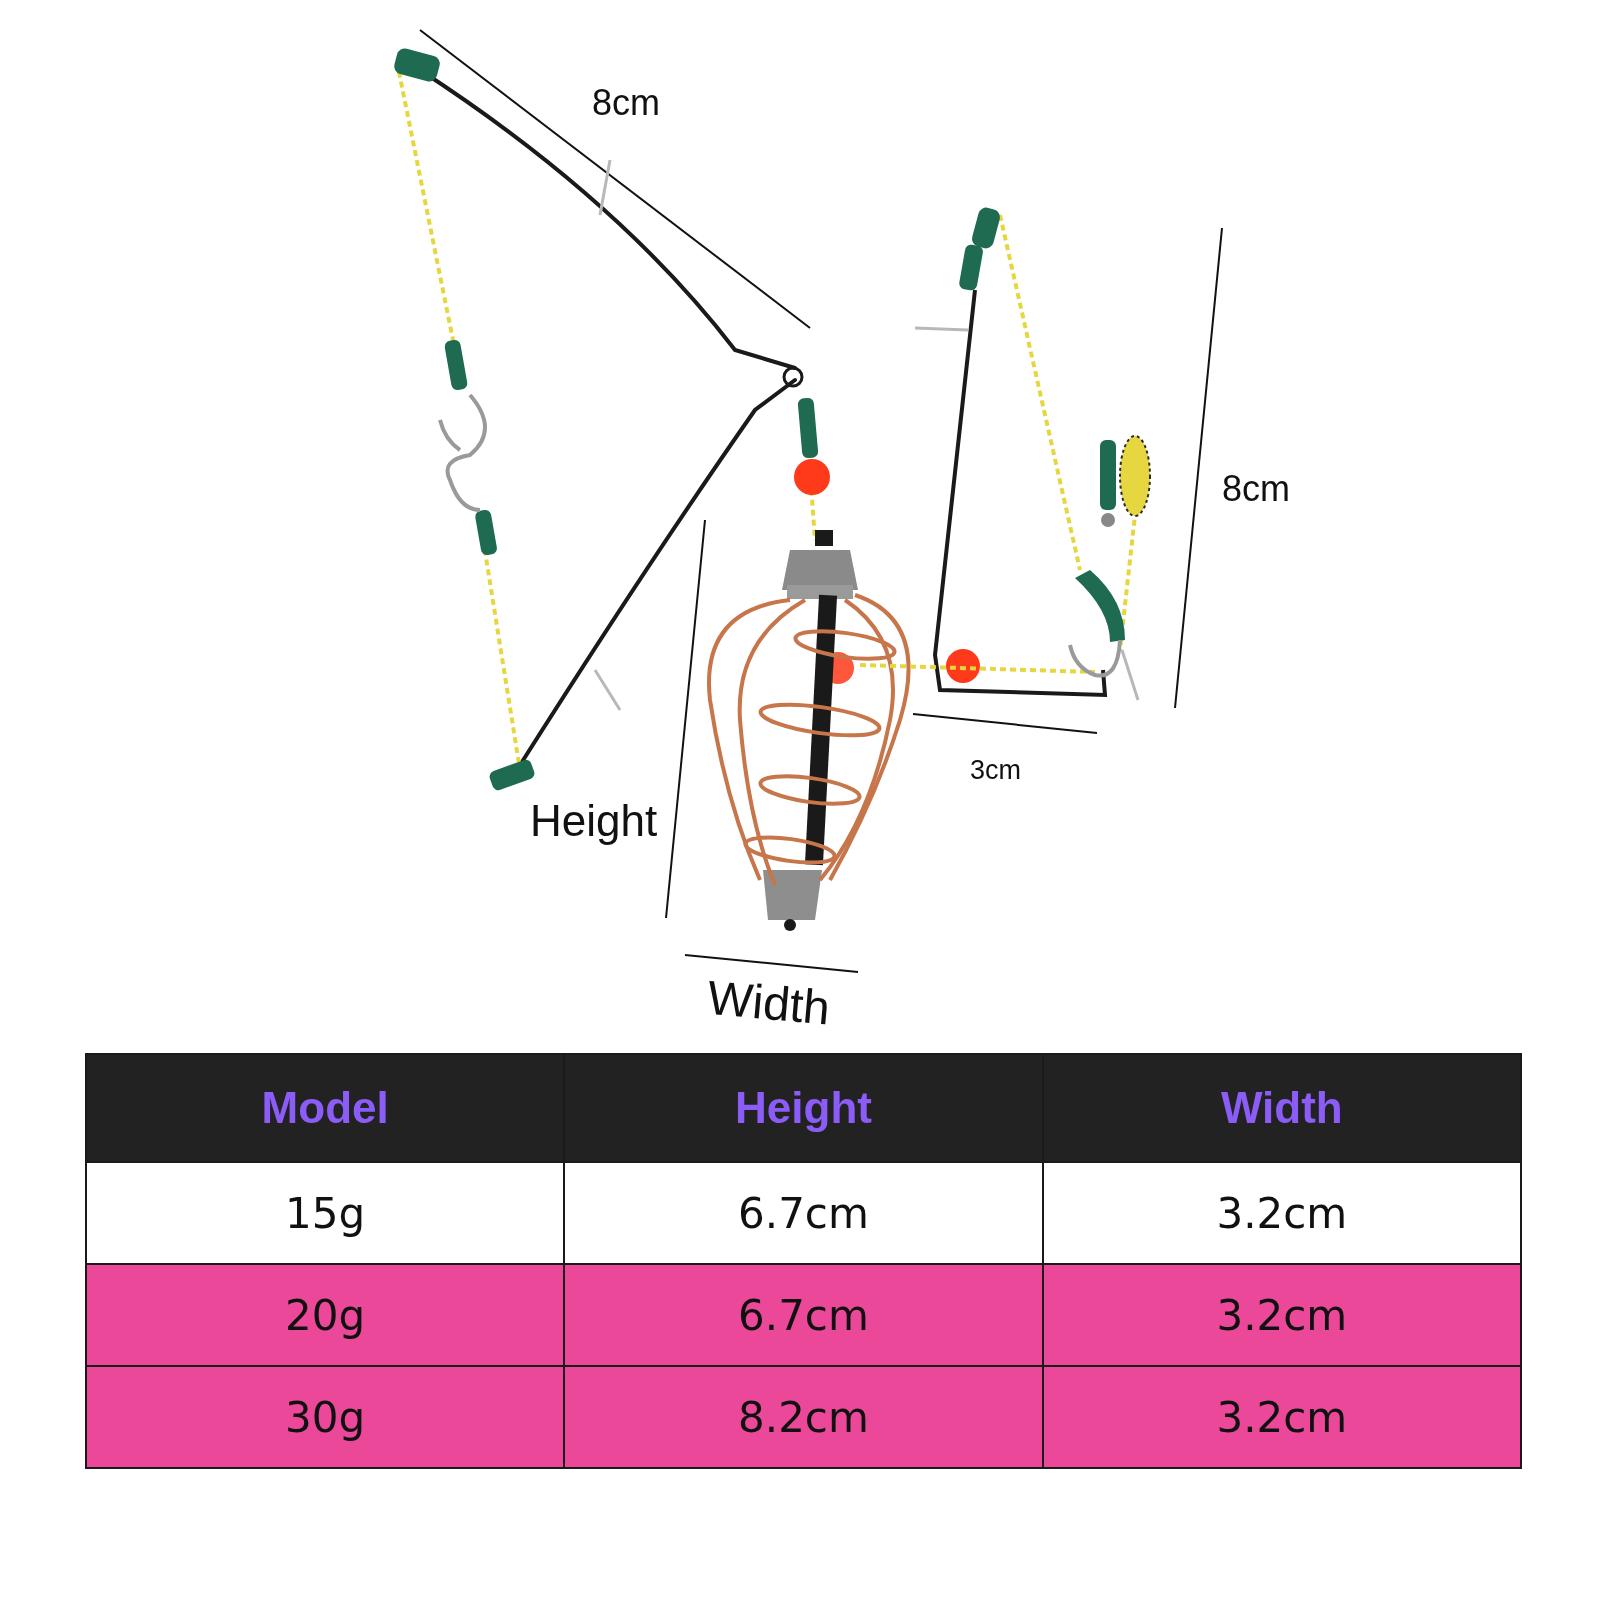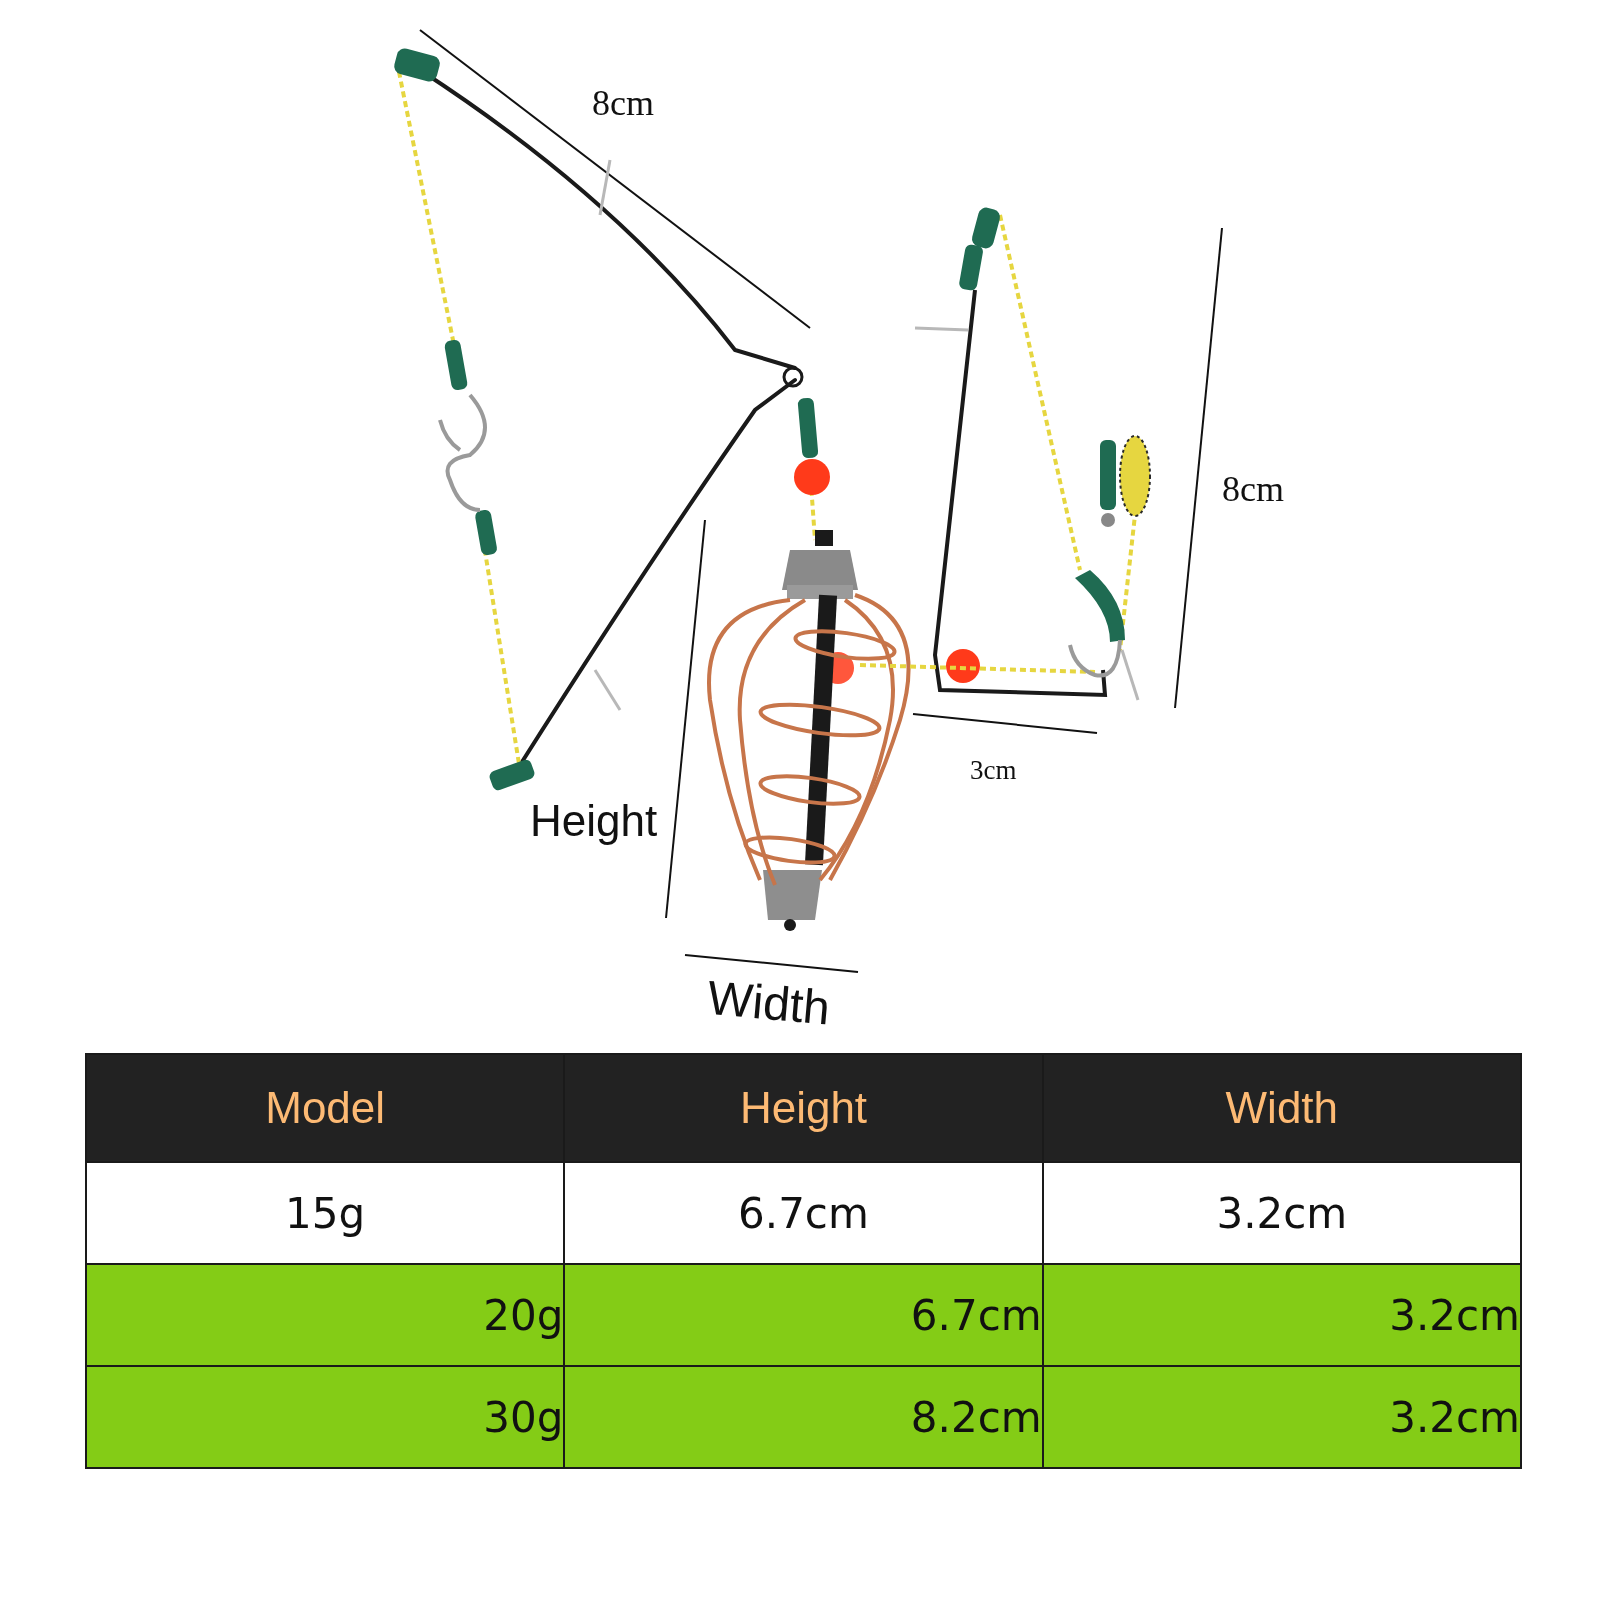--- a/index.html
+++ b/index.html
@@ -1,36 +1,36 @@
 <!DOCTYPE html>
 <html><head>
 <meta charset="utf-8">
 <style>
   html, body { margin: 0; padding: 0; background: #ffffff; }
   body { width: 1601px; height: 1601px; position: relative; overflow: hidden;
          font-family: "Liberation Sans", "DejaVu Sans", sans-serif; }
   .illustration { position: absolute; left: 0; top: 0; width: 1601px; height: 1020px; }
-  .dim-label { position: absolute; color: #111; font-family: Liberation Serif, serif; white-space: nowrap; }
+  .dim-label { position: absolute; color: #111; font-family: Liberation Sans, sans-serif; white-space: nowrap; }
   .lbl-top8 { left: 592px; top: 82px; font-size: 36px; }
   .lbl-right8 { left: 1222px; top: 468px; font-size: 36px; }
   .lbl-3 { left: 970px; top: 755px; font-size: 27px; }
   .lbl-height { left: 530px; top: 796px; font-size: 44px; font-family: "Liberation Sans", sans-serif; }
   .lbl-width { left: 710px; top: 970px; font-size: 48px; font-family: "Liberation Sans", sans-serif;
                transform: rotate(5deg); transform-origin: left top; }
 
   .spec-table { position: absolute; left: 85px; top: 1053px; width: 1437px;
                 border-collapse: collapse; table-layout: fixed; }
   .spec-table th, .spec-table td { border: 2px solid #1a1a1a; text-align: center; padding: 0; }
-  .spec-table th { background: #222222; color: #fdba74; height: 106px; font-weight: normal;
+  .spec-table th { background: #222222; color: #8b5cf6; height: 106px; font-weight: bold;
                    font-size: 44px; font-family: "Liberation Sans", sans-serif; }
   .spec-table th + th { border-left: 2px solid #e8e8e8; }
   .spec-table td { height: 100px; font-size: 42px; color: #111;
                    font-family: "DejaVu Sans", sans-serif; font-weight: normal; }
   .spec-table tr.row-even td { background: #ffffff; }
-  .spec-table tr.row-odd td { background: #84cc16; text-align: right; }
+  .spec-table tr.row-odd td { background: #ec4899; }
 </style>
 </head>
 <body>
 
 <div class="illustration">
   <svg width="1601" height="1020" viewBox="0 0 1601 1020">
 
     <g stroke="#111" stroke-width="2">
       <line x1="420" y1="30" x2="810" y2="328"></line>
       <line x1="1222" y1="228" x2="1175" y2="708"></line>

